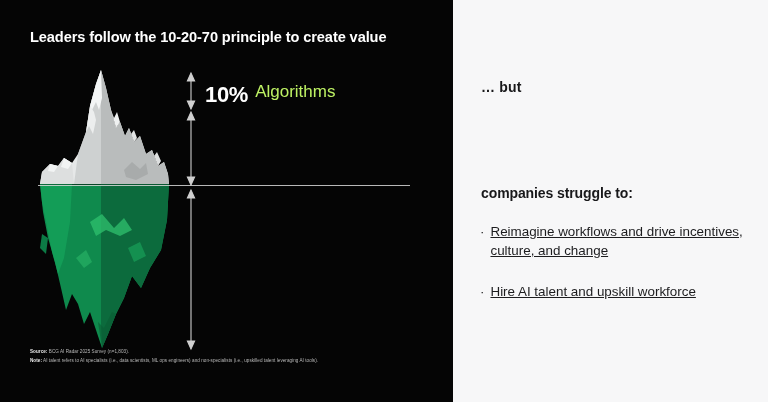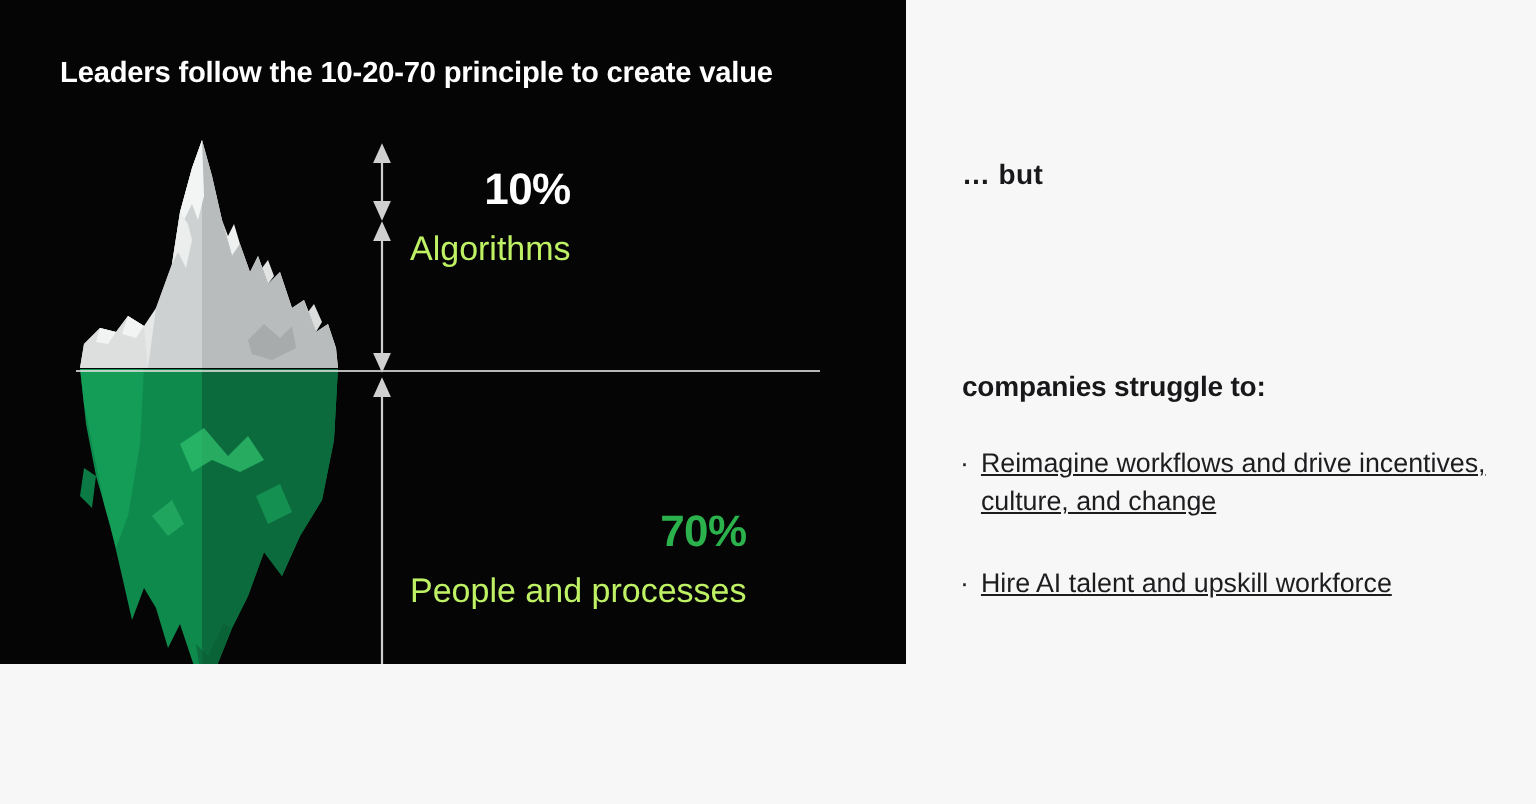--- a/index.html
+++ b/index.html
@@ -12,21 +12,21 @@
   .slide{
     position:relative;
     width:768px;height:402px;
     display:flex;
     background:#f7f7f8;
   }
 
   
   .left-panel{
     position:relative;
-    width:453px;height:332px;
+    width:453px;height:402px;
     background:#050505;
     flex:0 0 453px;
     overflow:hidden;
   }
   .left-title{
     position:absolute;
     left:30px;top:29px;
     font-size:14.6px;
     font-weight:bold;
     color:#ffffff;
@@ -57,23 +57,22 @@
     left:182px;top:62px;
     width:18px;height:290px;
   }
   .arrow-svg{display:block;}
 
   
   .lbl{
     position:absolute;
     white-space:nowrap;
     display:flex;
-    align-items:flex-end;
+    align-items:flex-start;
     gap:7px;
-    flex-direction:column;
   }
   .lbl .pct{
     font-size:22px;
     font-weight:bold;
     letter-spacing:-0.3px;
   }
   .lbl .txt{
     font-size:17px;
     font-weight:normal;
     color:#bef264;
@@ -237,24 +236,20 @@
         </g>
       </svg>
     </div>
 
     <div class="lbl lbl-10">
       <span class="pct">10%</span>
       <span class="txt">Algorithms</span>
     </div>
 
 
-    <div class="lbl lbl-70">
-      <span class="pct">70%</span>
-      <span class="txt">People and processes</span>
-    </div>
 
     <div class="footnotes">
       <div class="fn-row">
         <b>Source:</b><span> BCG AI Radar 2025 Survey (n=1,803).</span>
       </div>
       <div class="fn-row">
         <b>Note:</b><span> AI talent refers to AI specialists (i.e., data scientists, ML ops engineers) and non-specialists (i.e., upskilled talent leveraging AI tools).</span>
       </div>
     </div>
   </div>

